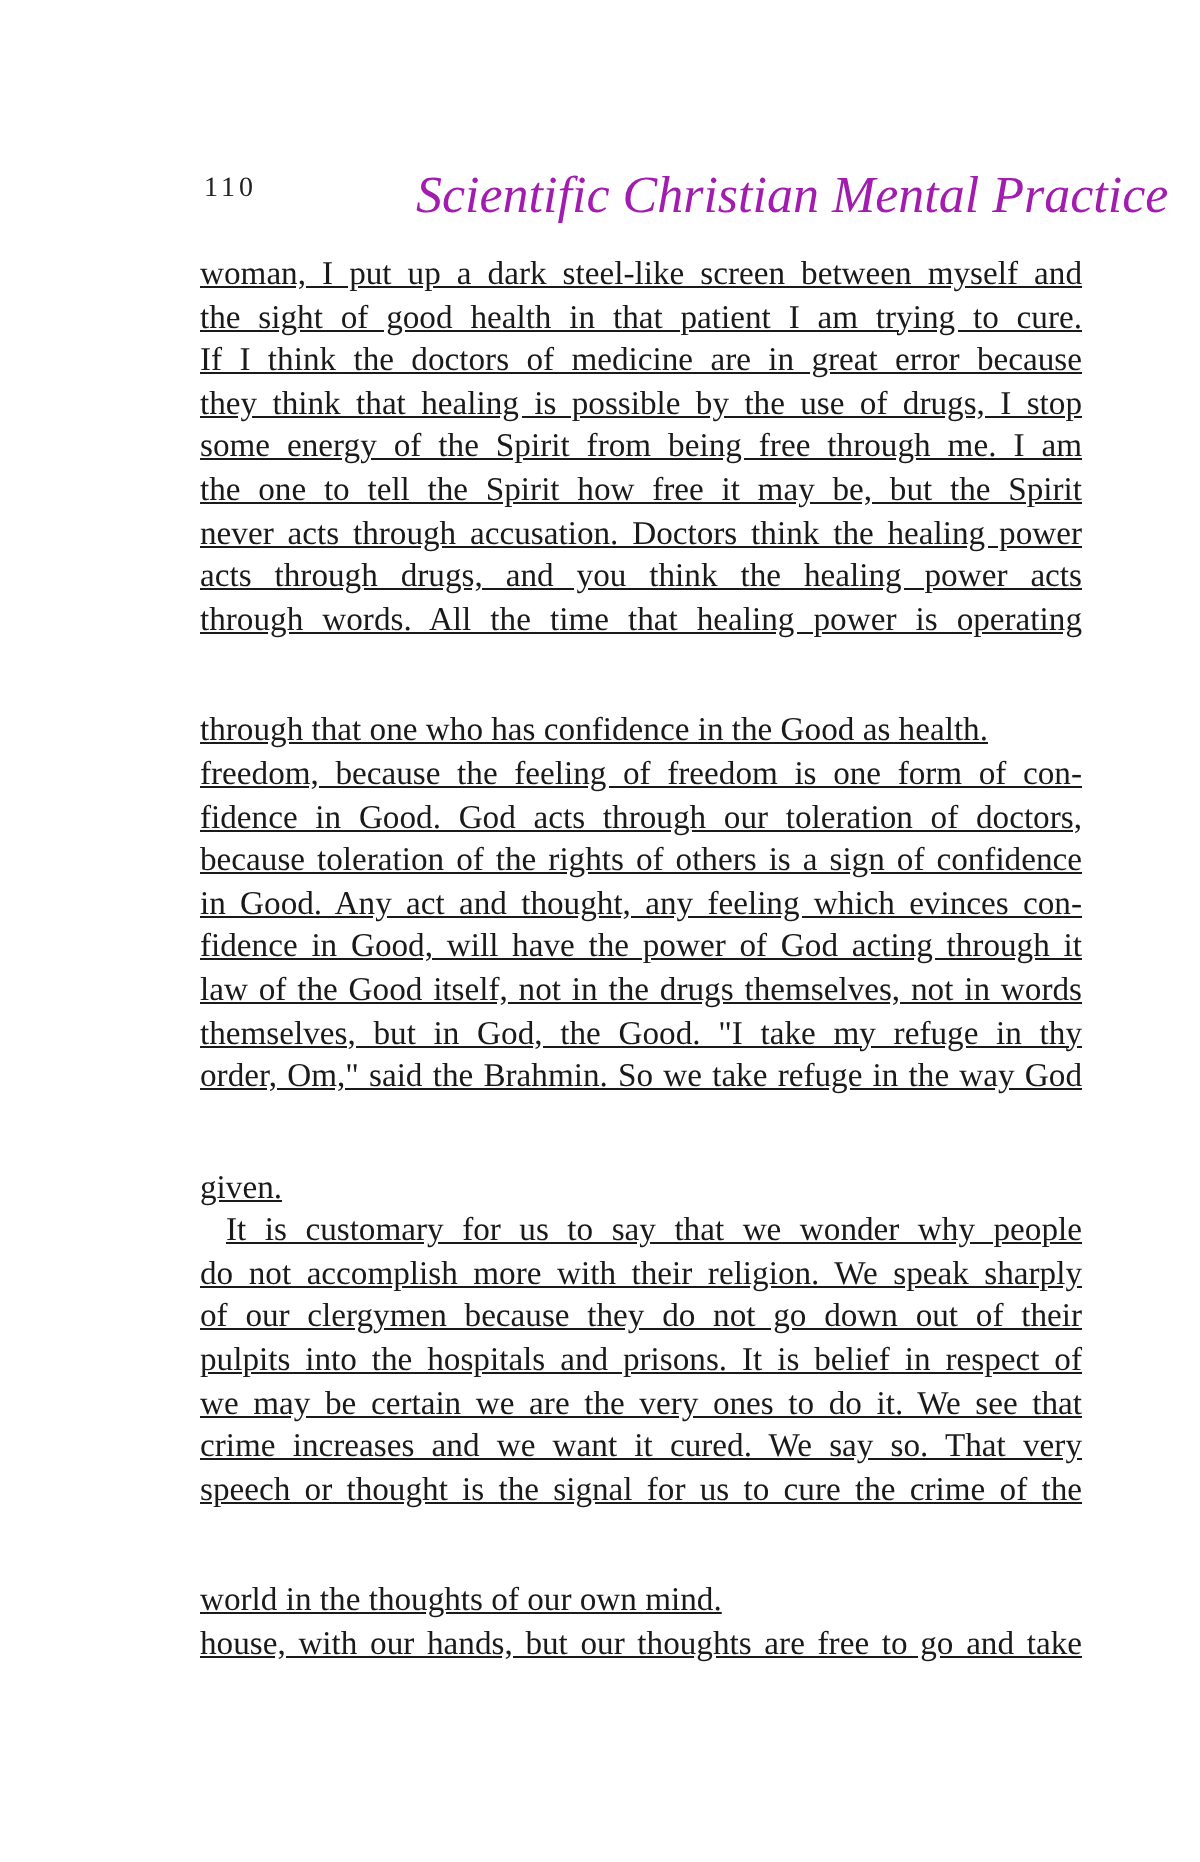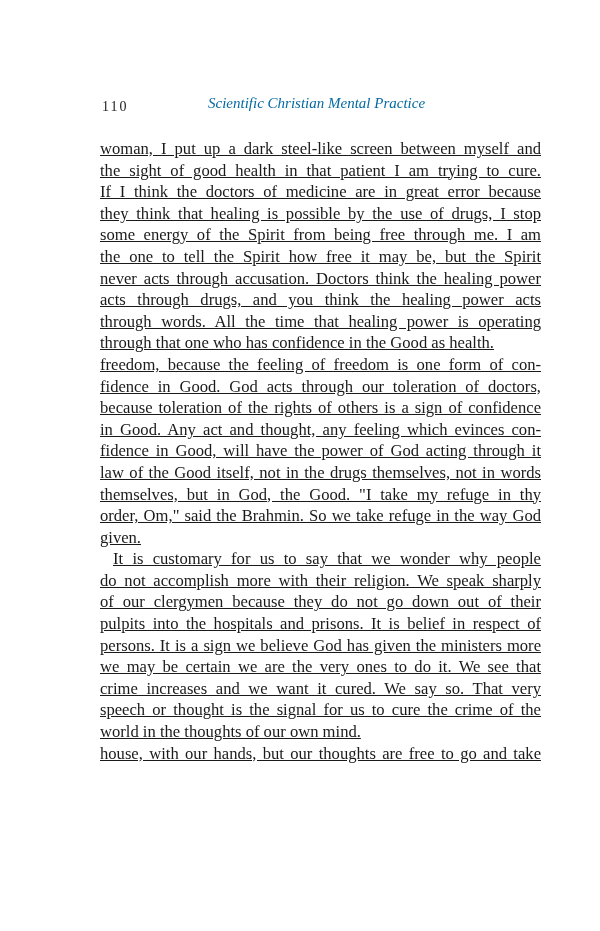--- a/index.html
+++ b/index.html
@@ -10,21 +10,21 @@
     body {
       width: 600px;
       height: 931px;
       position: relative;
       overflow: hidden;
       font-family: "Liberation Serif", "DejaVu Serif", serif;
       color: #1a1a1a;
     }
     .page {
       position: absolute;
-      left: 0; top: 12px;
+      left: 0; top: 0;
       width: 600px; height: 911px;
       background: #ffffff;
     }
     .running-head {
       position: absolute;
       top: 83px;
       left: 100px;
       width: 440px;
       height: 24px;
     }
@@ -35,22 +35,22 @@
       font-size: 14px;
       letter-spacing: 2px;
       font-variant: small-caps;
       color: #222;
     }
     .running-title {
       position: absolute;
       left: 108px;
       top: 0px;
       font-style: italic;
-      font-size: 15px;
-      color: #0369a1;
+      font-size: 26px;
+      color: #a21caf;
       white-space: nowrap;
     }
     .body-text {
       position: absolute;
       top: 126px;
       left: 100px;
       width: 441px;
     }
     .line {
       display: block;
@@ -58,20 +58,21 @@
       line-height: 21.6px;
       font-size: 16.6px;
       text-align: justify;
       text-align-last: justify;
       white-space: nowrap;
       overflow: visible;
       text-decoration: underline;
     }
     .line.last {
       text-align-last: left;
+      margin-top: 34px;
     }
     .line.indent {
       padding-left: 13px;
     }
   </style>
 </head>
 <body>
 
 <div class="page">
   <div class="running-head">
@@ -104,21 +105,20 @@
       <span class="line">themselves, but in God, the Good. "I take my refuge in thy</span>
       <span class="line">order, Om," said the Brahmin. So we take refuge in the way God</span>
       <span class="line last">given.</span>
     </div>
 
     <div>
       <span class="line indent">It is customary for us to say that we wonder why people</span>
       <span class="line">do not accomplish more with their religion. We speak sharply</span>
       <span class="line">of our clergymen because they do not go down out of their</span>
       <span class="line">pulpits into the hospitals and prisons. It is belief in respect of</span>
-      <span class="line">persons. It is a sign we believe God has given the ministers more</span>
       <span class="line">we may be certain we are the very ones to do it. We see that</span>
       <span class="line">crime increases and we want it cured. We say so. That very</span>
       <span class="line">speech or thought is the signal for us to cure the crime of the</span>
       <span class="line last">world in the thoughts of our own mind.</span>
     </div>
 
     <div>
       <span class="line">house, with our hands, but our thoughts are free to go and take</span>
     </div>
   </div>

